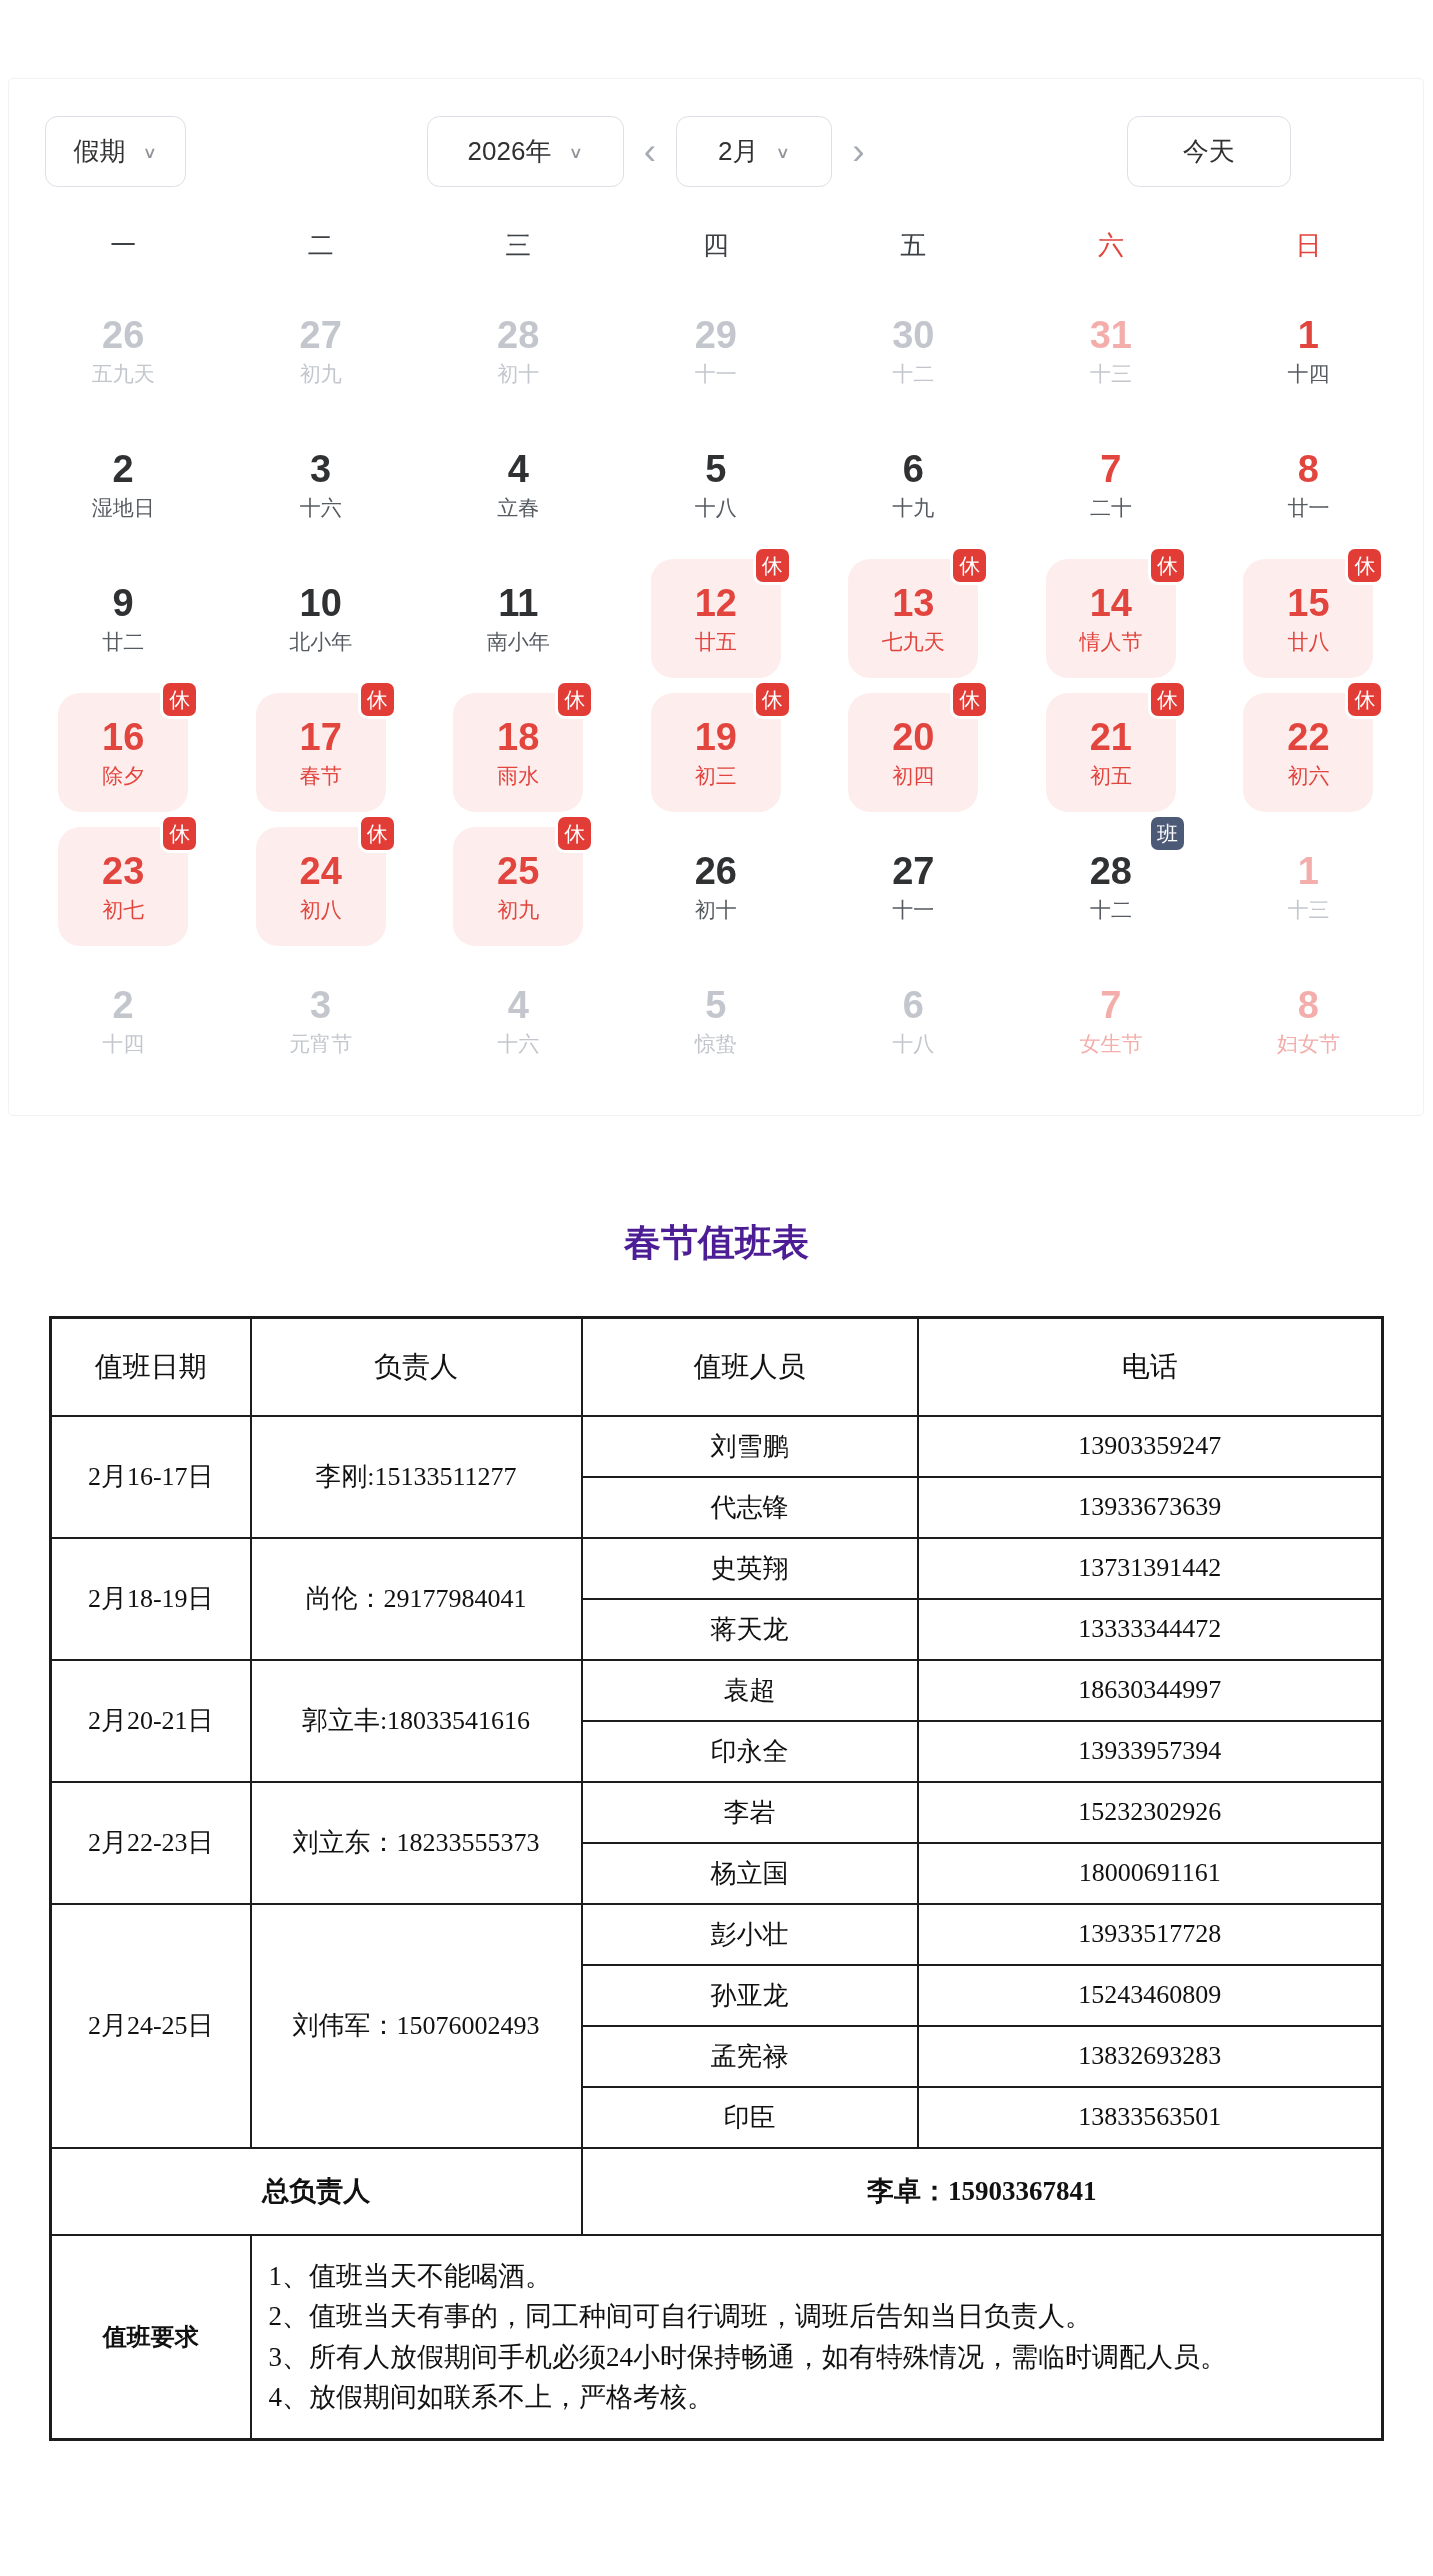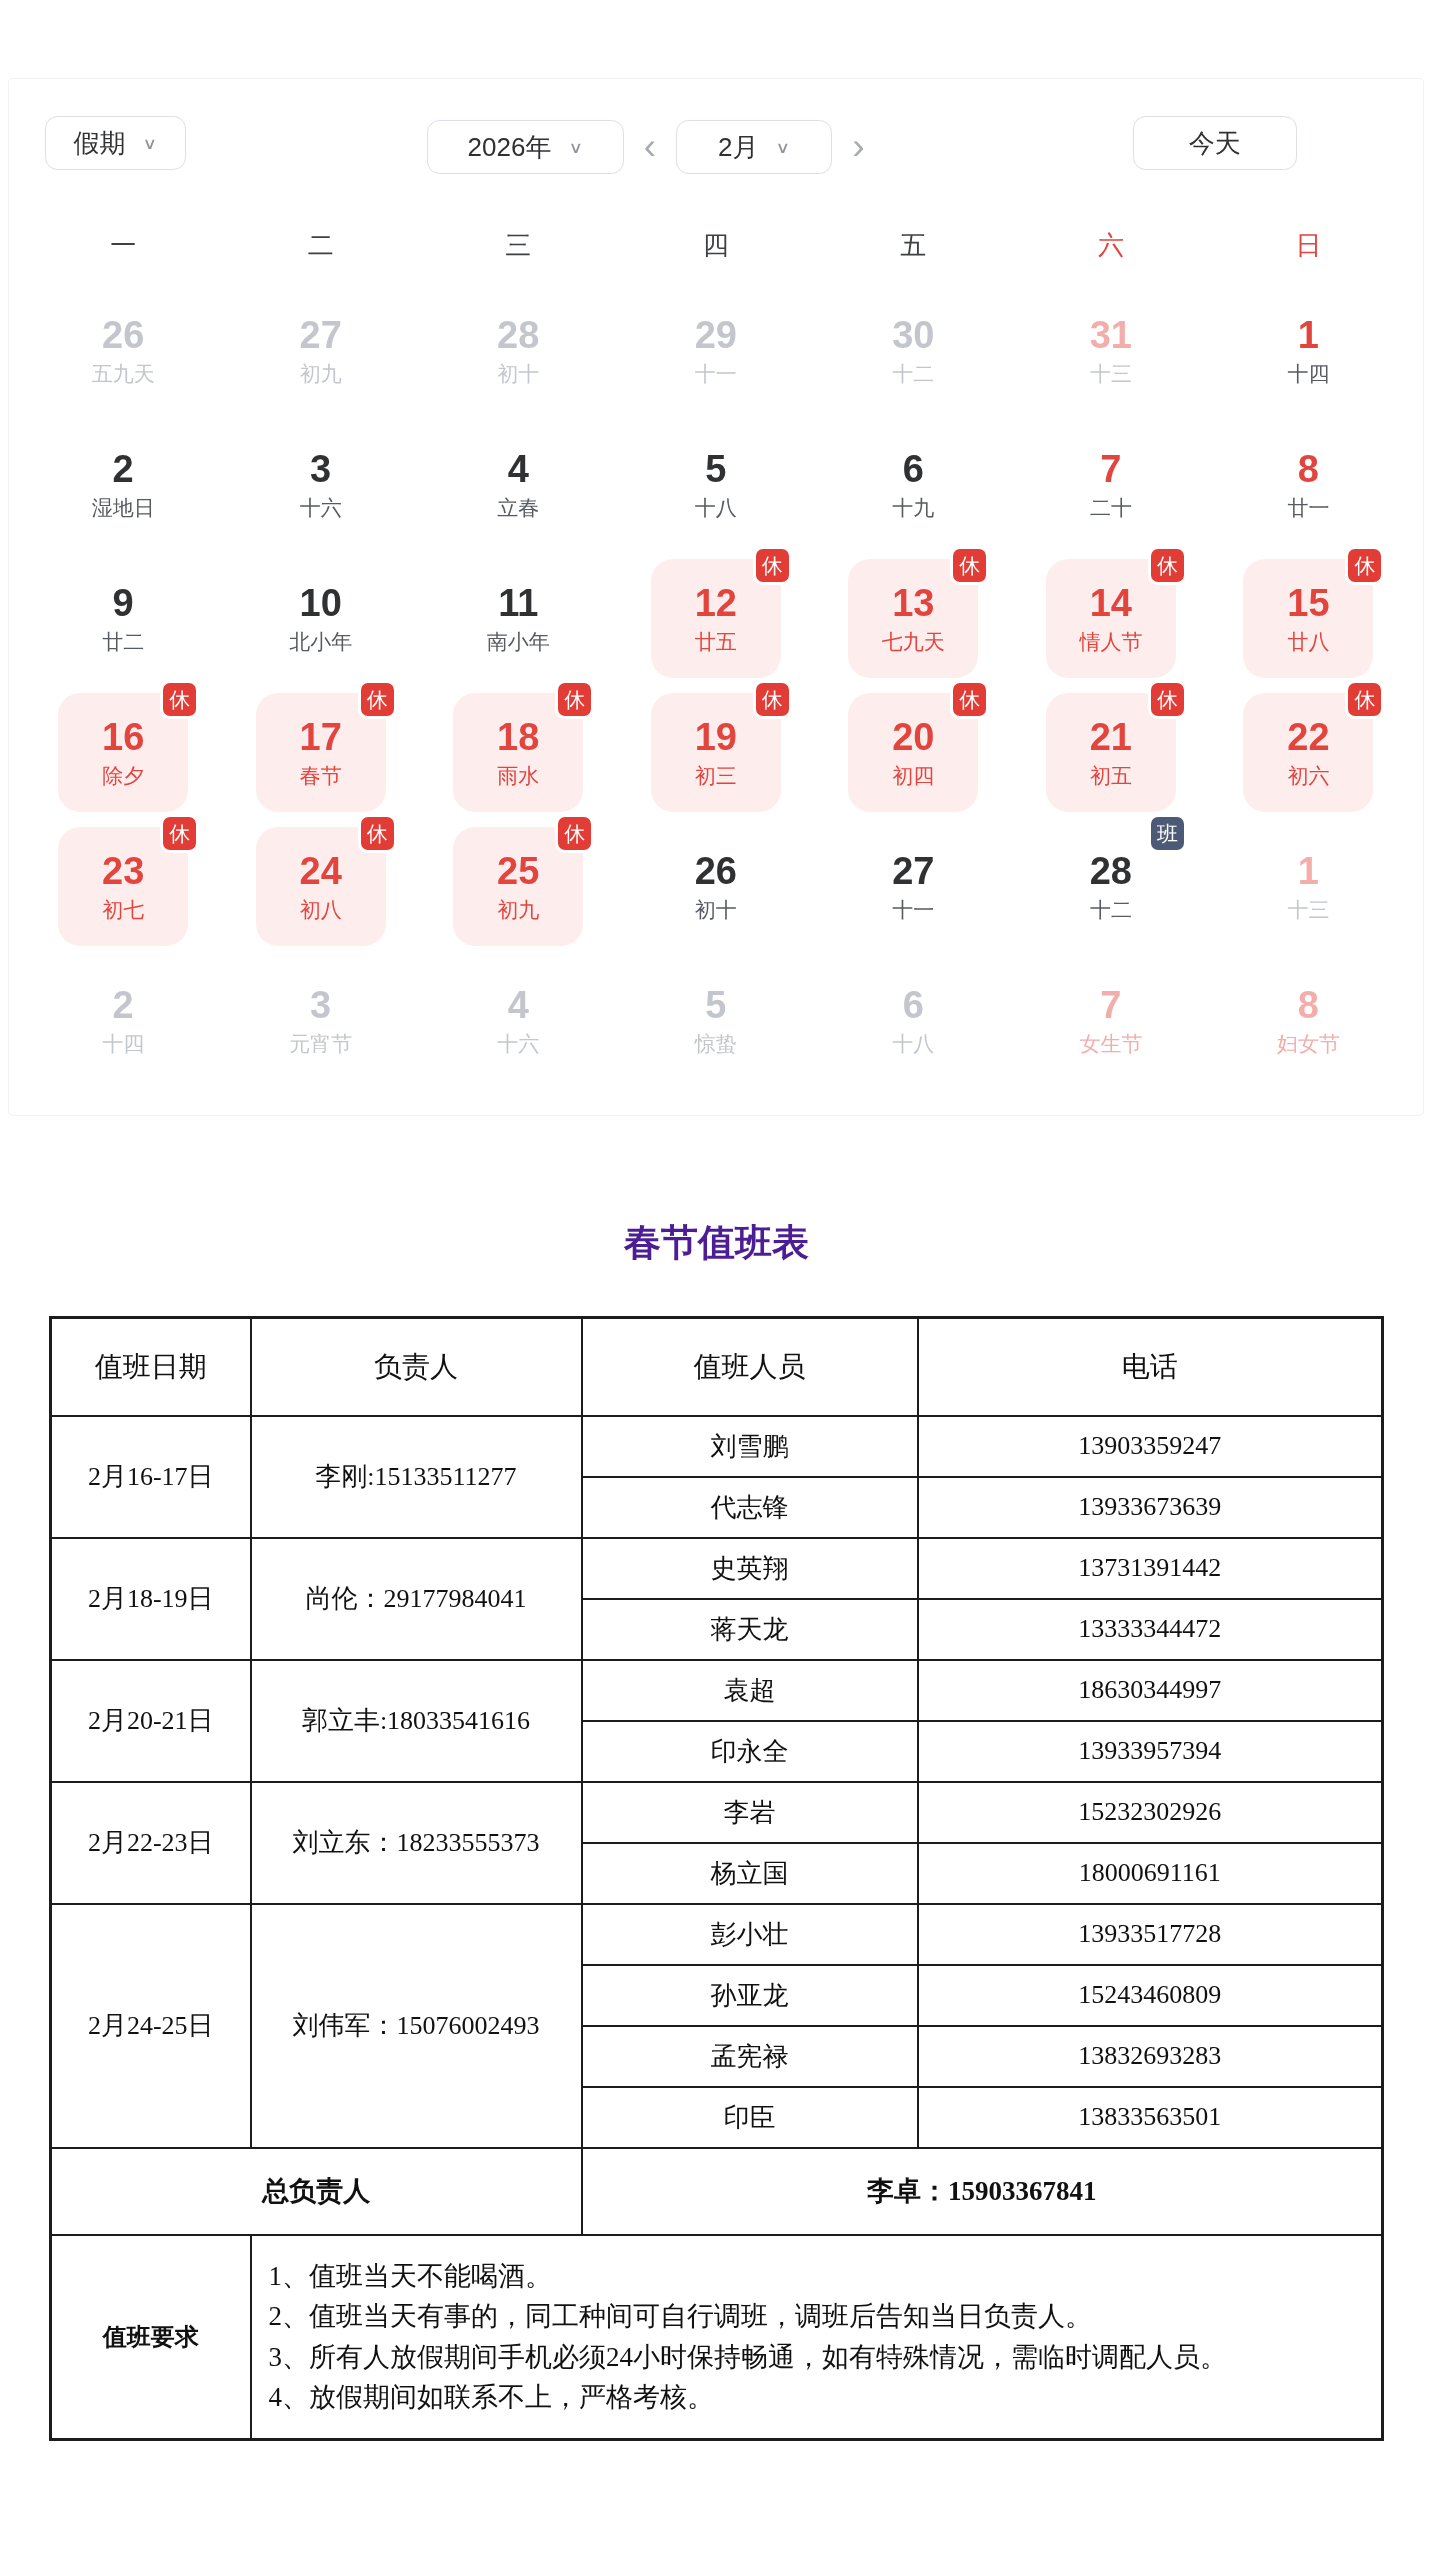--- a/index.html
+++ b/index.html
@@ -3,29 +3,29 @@
 <meta charset="utf-8">
 <style>
   html,body{margin:0;padding:0;background:#fff;}
   body{width:1433px;height:2576px;position:relative;font-family:"Liberation Sans","DejaVu Sans",sans-serif;}
 
   
   .cal-card{position:absolute;left:7.8px;top:78px;width:1416px;height:1038px;
     background:#fff;border:1.6px solid #f1f2f5;border-radius:4.7px;box-sizing:border-box;}
 
   .cal-header{position:relative;height:67px;margin-top:37px;}
-  .pill{box-sizing:border-box;height:54px;background:#fff;border:1.6px solid #dcdfe6;border-radius:12.5px;
+  .pill{box-sizing:border-box;height:71px;background:#fff;border:1.6px solid #dcdfe6;border-radius:12.5px;
     display:flex;align-items:center;justify-content:center;font-size:26px;color:#303133;cursor:pointer;}
   .pill .caret{font-size:20px;color:#909399;margin-left:17px;transform:scaleY(.8);}
   .btn-filter{position:absolute;left:36px;top:0;width:141px;}
   .center-group{position:absolute;left:418px;top:0;display:flex;align-items:center;}
   .btn-year{width:197px;}
   .btn-month{width:156px;}
   .nav-arrow{font-size:37px;color:#a6abb3;padding:0 20px;cursor:pointer;line-height:62px;}
-  .btn-today{position:absolute;right:126px;top:0;width:164px;}
+  .btn-today{position:absolute;right:132px;top:0;width:164px;}
 
   .weekday-row{display:grid;grid-template-columns:repeat(7,1fr);margin:45px 15.6px 0 15.6px;}
   .wd{text-align:center;font-size:26px;color:#3d4145;}
   .wd.wk{color:#e2443e;}
 
   .day-grid{display:grid;grid-template-columns:repeat(7,1fr);grid-auto-rows:134px;margin:20px 15.6px 0 15.6px;}
   .cell{display:flex;align-items:center;justify-content:center;}
   .day-box{position:relative;width:130px;height:119px;border-radius:22px;display:flex;flex-direction:column;
     align-items:center;justify-content:center;cursor:pointer;}
   .day-box.hol{background:#fdeeed;}

